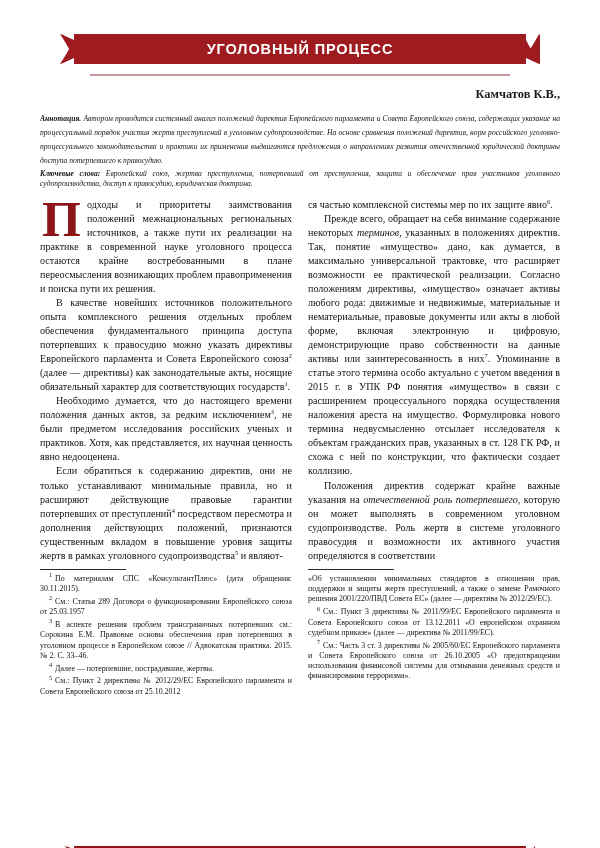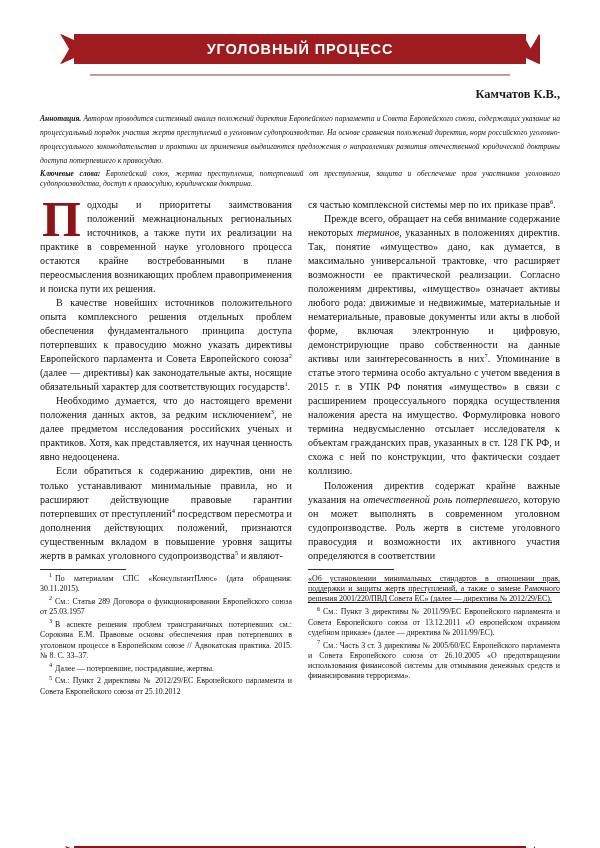--- a/index.html
+++ b/index.html
@@ -211,21 +211,21 @@
     margin: 0 0 2.5px 0;
     color: #17120f;
     padding-left: 0;
   }
   .footnote .fn-num {
     font-size: 6.2px;
     vertical-align: super;
     line-height: 0;
     margin-right: 3px;
   }
-  .footnote.cont { text-indent: 0; text-decoration: underline; }
+  .footnote.cont { text-indent: 0; }
   .footnote-indent { text-indent: 9px; }
 
   
   .footer-wrap {
     position: absolute;
     left: 0;
     right: 0;
     bottom: 19px;
     display: flex;
     justify-content: center;
@@ -298,42 +298,42 @@
   <div class="columns">
 
     <div class="col">
 
       <p class="dropcap-p">
         <span class="dropcap">П</span><span>одходы и приоритеты заимствования положений межнациональных региональных источников, а также пути их реализации на практике в современной науке уголовного процесса остаются крайне востребованными в плане переосмысления возникающих проблем правоприменения и поиска пути их решения.</span>
       </p>
 
       <p class="body-p"><span>В качестве новейших источников положительного опыта комплексного решения отдельных проблем обеспечения фундаментального принципа доступа потерпевших к правосудию можно указать директивы Европейского парламента и Совета Европейского союза</span><sup>2</sup><span> (далее — директивы) как законодательные акты, носящие обязательный характер для соответствующих государств</span><sup>1</sup><span>.</span></p>
 
-      <p class="body-p"><span>Необходимо думается, что до настоящего времени положения данных актов, за редким исключением</span><sup>3</sup><span>, не далее предметом исследования российских ученых и практиков. Хотя, как представляется, их научная ценность явно недооценена.</span></p>
+      <p class="body-p"><span>Необходимо думается, что до настоящего времени положения данных актов, за редким исключением</span><sup>3</sup><span>, не были предметом исследования российских ученых и практиков. Хотя, как представляется, их научная ценность явно недооценена.</span></p>
 
       <p class="body-p"><span>Если обратиться к содержанию директив, они не только устанавливают минимальные правила, но и расширяют действующие правовые гарантии потерпевших от преступлений</span><sup>4</sup><span> посредством пересмотра и дополнения действующих положений, признаются существенным вкладом в повышение уровня защиты жертв в рамках уголовного судопроизводства</span><sup>5</sup><span> и являют-</span></p>
 
       <div class="footnote-area">
         <div class="footnote-rule"></div>
 
         <p class="footnote footnote-indent"><span class="fn-num">1</span><span>По материалам СПС «КонсультантПлюс» (дата обращения: 30.11.2015).</span></p>
 
         <p class="footnote footnote-indent"><span class="fn-num">2</span><span>См.: Статья 289 Договора о функционировании Европейского союза от 25.03.1957</span></p>
 
-        <p class="footnote footnote-indent"><span class="fn-num">3</span><span>В аспекте решения проблем трансграничных потерпевших см.: Сорокина Е.М. Правовые основы обеспечения прав потерпевших в уголовном процессе в Европейском союзе // Адвокатская практика. 2015. № 8. С. 33–37.</span></p>
+        <p class="footnote footnote-indent"><span class="fn-num">3</span><span>В аспекте решения проблем трансграничных потерпевших см.: Сорокина Е.М. Правовые основы обеспечения прав потерпевших в уголовном процессе в Европейском союзе // Адвокатская практика. 2015. № 2. С. 33–46.</span></p>
 
         <p class="footnote footnote-indent"><span class="fn-num">4</span><span>Далее — потерпевшие, пострадавшие, жертвы.</span></p>
 
         <p class="footnote footnote-indent"><span class="fn-num">5</span><span>См.: Пункт 2 директивы № 2012/29/ЕС Европейского парламента и Совета Европейского союза от 25.10.2012</span></p>
       </div>
     </div>
 
     <div class="col">
 
-      <p class="body-p no-indent"><span>ся частью комплексной системы мер по их приказе прав</span><sup>6</sup><span>.</span></p>
+      <p class="body-p no-indent"><span>ся частью комплексной системы мер по их защите явно</span><sup>6</sup><span>.</span></p>
 
       <p class="body-p"><span>Прежде всего, обращает на себя внимание содержание некоторых </span><i>терминов</i><span>, указанных в положениях директив. Так, понятие «имущество» дано, как думается, в максимально универсальной трактовке, что расширяет возможности ее практической реализации. Согласно положениям директивы, «имущество» означает активы любого рода: движимые и недвижимые, материальные и нематериальные, правовые документы или акты в любой форме, включая электронную и цифровую, демонстрирующие право собственности на данные активы или заинтересованность в них</span><sup>7</sup><span>. Упоминание в статье этого термина особо актуально с учетом введения в 2015 г. в УПК РФ понятия «имущество» в связи с расширением процессуального порядка осуществления наложения ареста на имущество. Формулировка нового термина недвусмысленно отсылает исследователя к объектам гражданских прав, указанных в ст. 128 ГК РФ, и схожа с ней по конструкции, что фактически создает коллизию.</span></p>
 
       <p class="body-p"><span>Положения директив содержат крайне важные указания на </span><i>отечественной роль потерпевшего</i><span>, которую он может выполнять в современном уголовном судопроизводстве. Роль жертв в системе уголовного правосудия и возможности их активного участия определяются в соответствии</span></p>
 
       <div class="footnote-area">
         <div class="footnote-rule"></div>
 
         <p class="footnote cont"><span>«Об установлении минимальных стандартов в отношении прав, поддержки и защиты жертв преступлений, а также о замене Рамочного решения 2001/220/ПВД Совета ЕС» (далее — директива № 2012/29/ЕС).</span></p>
 

